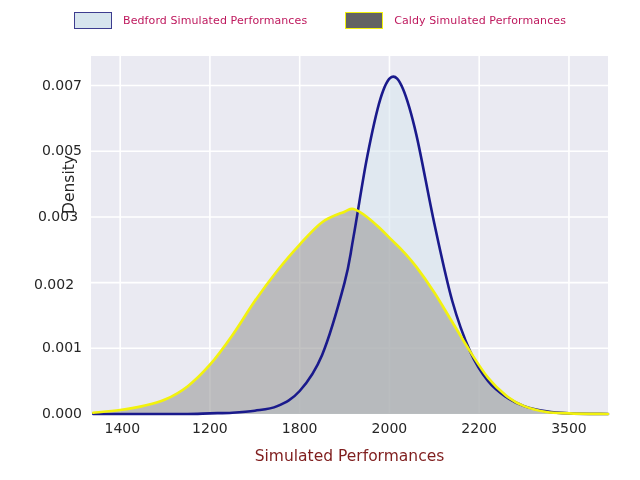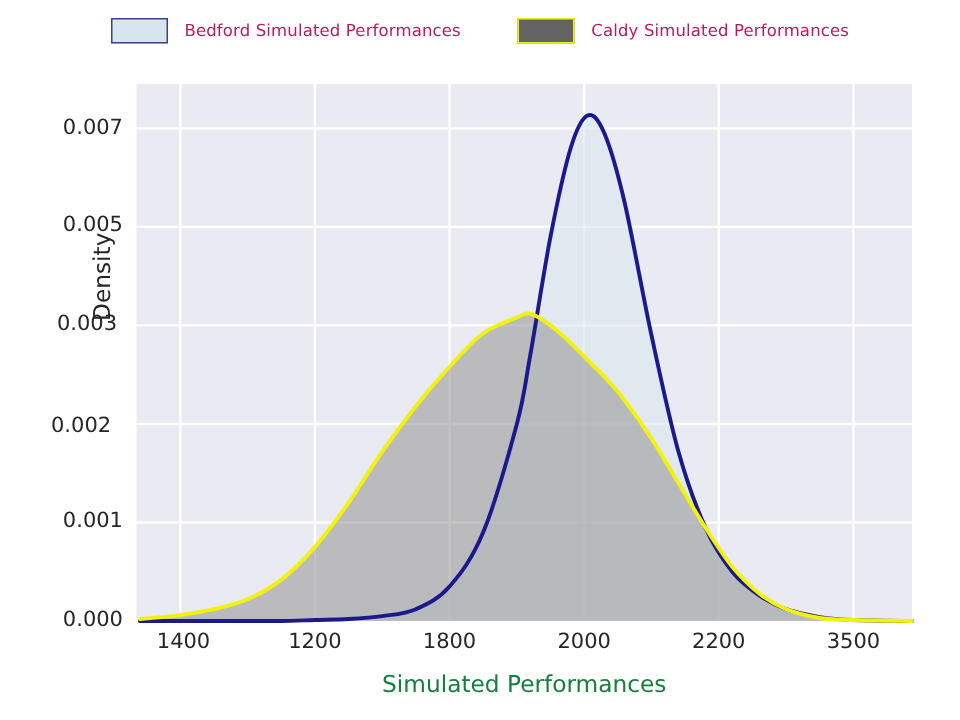--- a/index.html
+++ b/index.html
@@ -68,21 +68,21 @@
   }
   .xlabel-wrap {
     position: absolute;
     left: 91px;
     top: 446px;
     width: 517px;
     text-align: center;
   }
   .xlabel-text {
     font-size: 15.5px;
-    color: #15803d;
+    color: #7f1d1d;
     margin-top: 46px;
   }
   svg { display: block; }
 </style>
 </head>
 <body>
 
 <div id="figure">
 
   <div class="legend-row">

